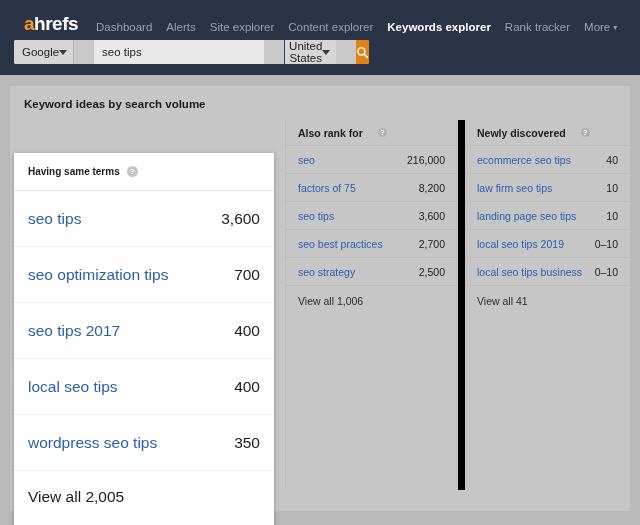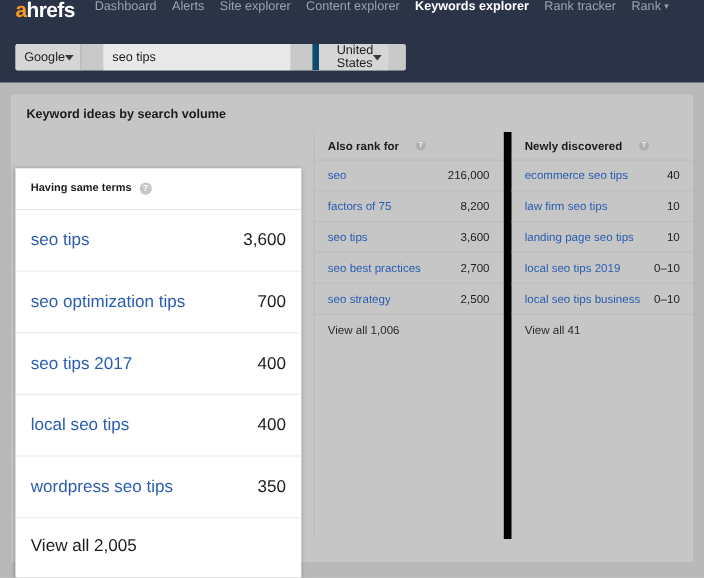--- a/index.html
+++ b/index.html
@@ -18,23 +18,23 @@
   
   .topbar {
     position: absolute;
     left: 0; top: 0;
     width: 640px;
     height: 75px;
     background: #2b3347;
   }
   .nav-row {
     display: flex;
-    align-items: flex-start;
+    align-items: flex-end;
     height: 33px;
-    padding-left: 14px;
+    padding-left: 24px;
   }
   .logo {
     font-size: 19px;
     font-weight: bold;
     letter-spacing: -0.5px;
     line-height: 1;
     margin-right: 18px;
     white-space: nowrap;
   }
   .logo .logo-a { color: #f59a23; }
@@ -97,26 +97,27 @@
     font-family: "Liberation Sans", sans-serif;
     box-sizing: border-box;
   }
   .country-select {
     width: 98px;
     height: 24px;
     background: #d6d6d6;
     display: flex;
     align-items: center;
     justify-content: space-between;
-    padding: 0 6px 0 16px;
+    padding: 0 6px 0 4px;
     box-sizing: border-box;
     font-size: 11.5px;
     color: #222;
-    border-left: 6px solid #0c4a6e;
-    cursor: pointer;
+    border-left: 1px solid #0c4a6e;
+    cursor: pointer;
+    text-align: center;
   }
   .caret-dn {
     width: 0; height: 0;
     border-left: 4px solid transparent;
     border-right: 4px solid transparent;
     border-top: 5px solid #3a3a3a;
   }
   .search-btn {
     width: 38px;
     height: 24px;
@@ -291,21 +292,21 @@
   <div class="nav-row">
     <div class="logo">
       <span class="logo-a">a</span><span class="logo-rest">hrefs</span>
     </div>
     <div class="nav-link">Dashboard</div>
     <div class="nav-link">Alerts</div>
     <div class="nav-link">Site explorer</div>
     <div class="nav-link">Content explorer</div>
     <div class="nav-link active">Keywords explorer</div>
     <div class="nav-link">Rank tracker</div>
-    <div class="nav-link"><span>Rank</span><span class="nav-caret">▾</span></div>
+    <div class="nav-link"><span>More</span><span class="nav-caret">▾</span></div>
   </div>
 
   <div class="search-row">
     <div class="se-select">
       <span>Google</span>
       <span class="caret-dn"></span>
     </div>
     <input class="kw-input" type="text" value="seo tips" style="">
     <div class="country-select">
       <span>United States</span>

